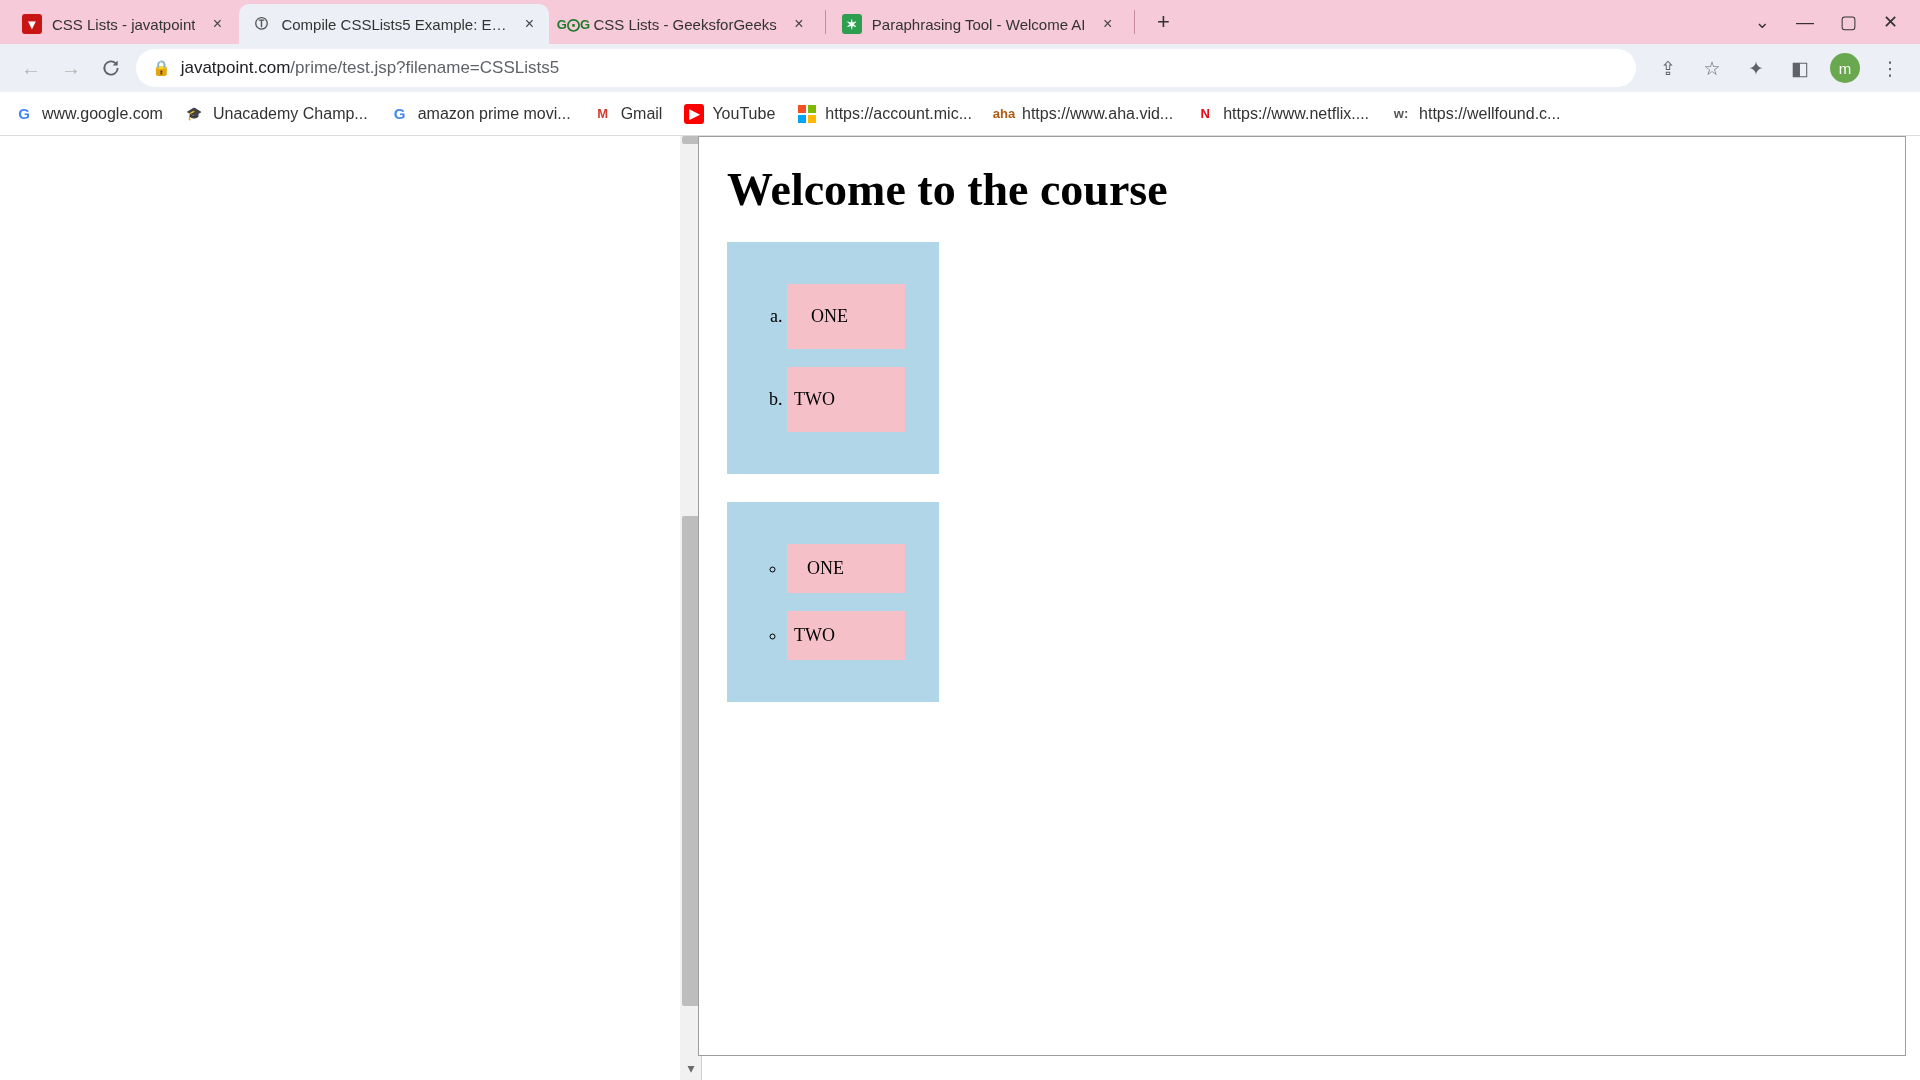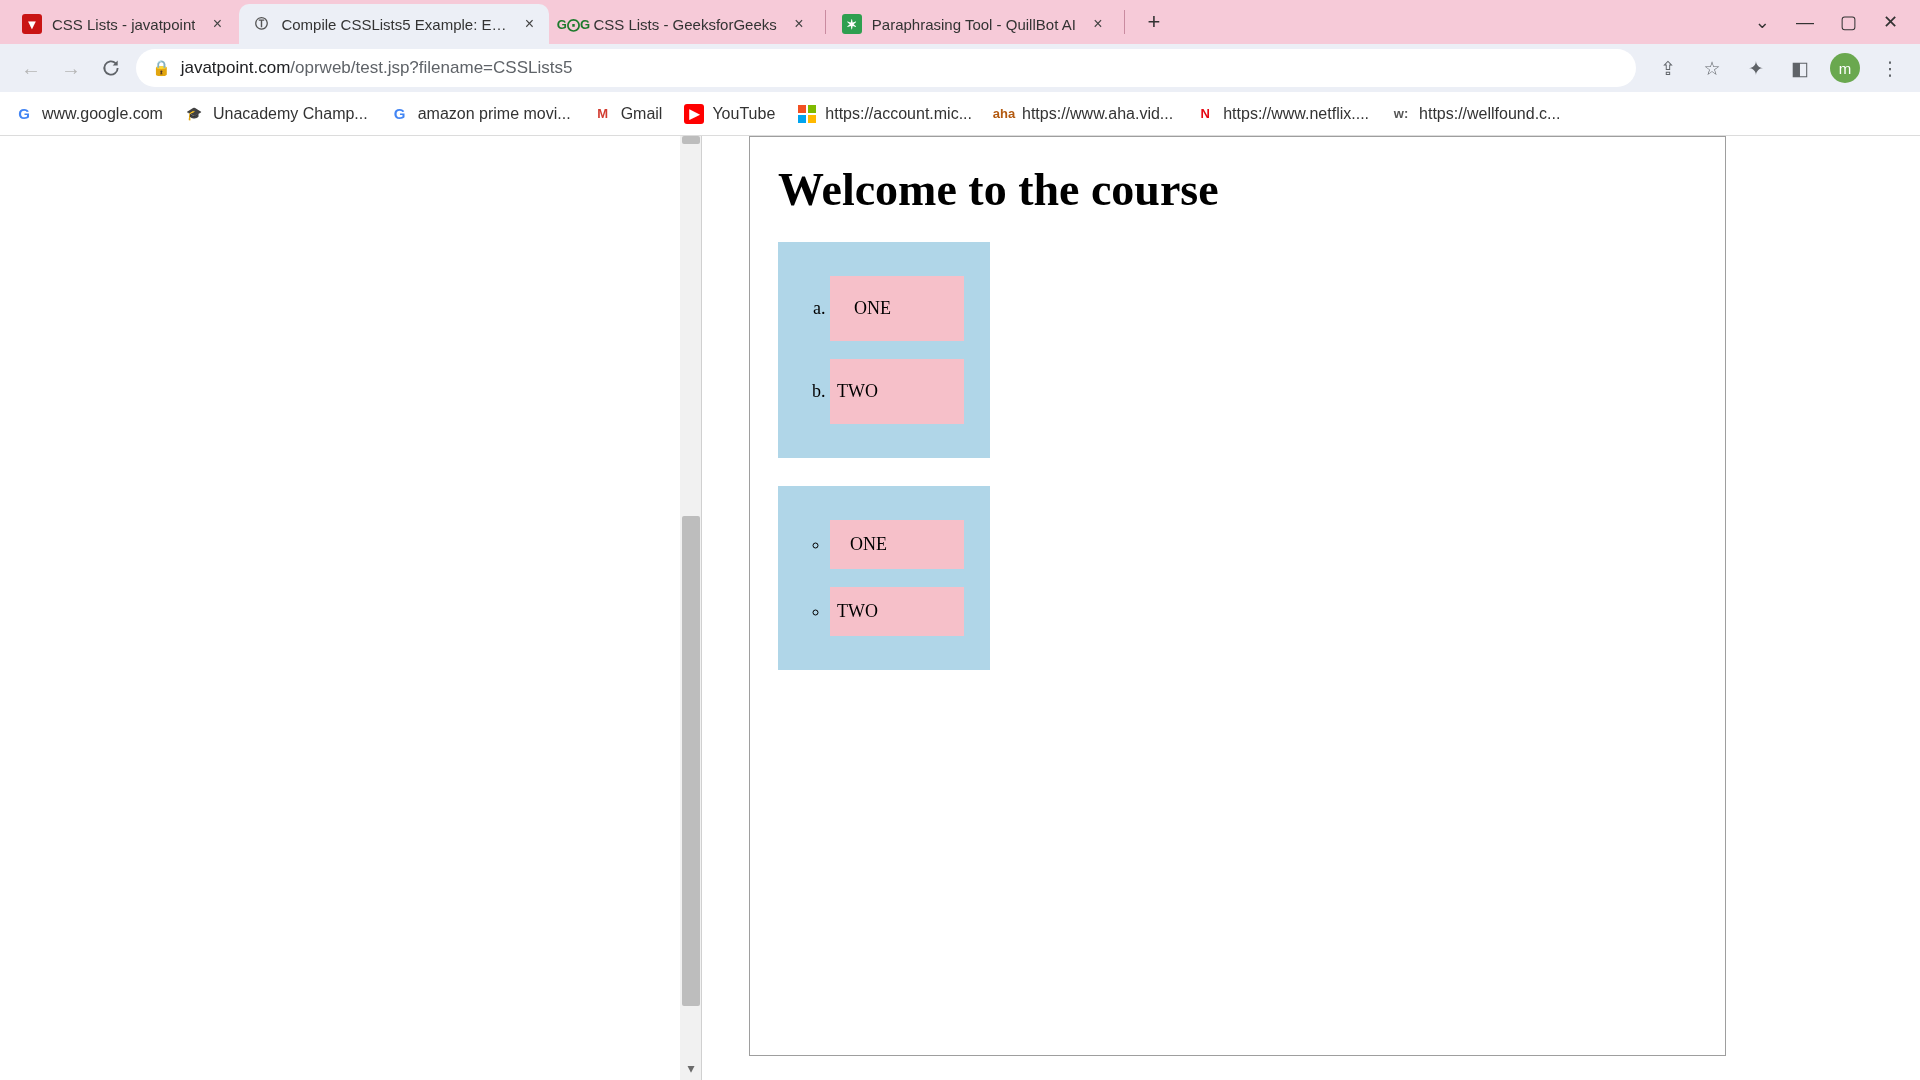--- a/index.html
+++ b/index.html
@@ -132,40 +132,40 @@
     position:absolute; left:2px; width:18px;
     background:#bdbdbd; border-radius:2px;
   }
   .code-scroll .down {
     position:absolute; bottom:4px; left:0; width:22px; text-align:center;
     font-size:14px;color:#6b6b6b;
   }
   
   .output-frame {
     position:absolute;
-    left:749px; top:0;
-    width:977px;
+    left:698px; top:0;
+    width:1208px;
     height:920px;
     border:1px solid #9e9e9e;
     background:#fff;
     padding:20px 28px;
     font-family:"Times New Roman", serif;
     color:#000;
   }
   .output-frame h1 { font-size:46px; font-weight:700; margin:6px 0 26px 0; }
   .output-frame h2 { font-size:30px; font-weight:700; margin:18px 0 22px 0; }
 
   .list-box {
     width:212px;
     background:#b0d6e8;
     padding:26px 18px 26px 18px;
     margin-bottom:28px;
   }
   .list-box ol, .list-box ul {
-    margin:8px; padding-left:26px;
+    margin:16px; padding-left:26px;
   }
   .list-box ol { list-style-type: lower-alpha; }
   .list-box ul { list-style-type: circle; }
   .list-box li {
     background:#f6c0c9;
     padding:22px 24px;
     margin:6px 0 18px 0;
     font-family:"Times New Roman", serif;
     font-size:18px;
   }
@@ -219,21 +219,21 @@
   <div class="tab inactive">
     <span class="favicon fav-gfg">G⨀G</span>
     <span class="title">CSS Lists - GeeksforGeeks</span>
     <span class="close">×</span>
   </div>
 
   <div class="tab-sep"></div>
 
   <div class="tab inactive">
     <span class="favicon fav-qb">✶</span>
-    <span class="title">Paraphrasing Tool - QuillBot AI</span>
+    <span class="title">Paraphrasing Tool - Welcome AI</span>
     <span class="close">×</span>
   </div>
 
   <div class="tab-sep"></div>
 
   <div class="newtab">+</div>
 
   <div class="win-controls">
     <span>⌄</span>
     <span>―</span>
@@ -248,21 +248,21 @@
   <div class="nav-btn">
     <svg class="reload-svg" viewBox="0 0 24 24">
       <path fill="none" stroke="#5f6368" stroke-width="2.2" d="M20 12a8 8 0 1 1-2.34-5.66"></path>
       <path fill="#5f6368" d="M20 3v6h-6z"></path>
     </svg>
   </div>
 
   <div class="url-pill">
     <span class="lock">🔒</span>
     <span>
-      <span class="domain">javatpoint.com</span><span class="rest">/oprweb/test.jsp?filename=CSSLists5</span>
+      <span class="domain">javatpoint.com</span><span class="rest">/prime/test.jsp?filename=CSSLists5</span>
     </span>
   </div>
 
   <div class="addr-right">
     <span class="icon">⇪</span>
     <span class="icon">☆</span>
     <span class="icon">✦</span>
     <span class="icon">◧</span>
     <span class="avatar">m</span>
     <span class="icon">⋮</span>

